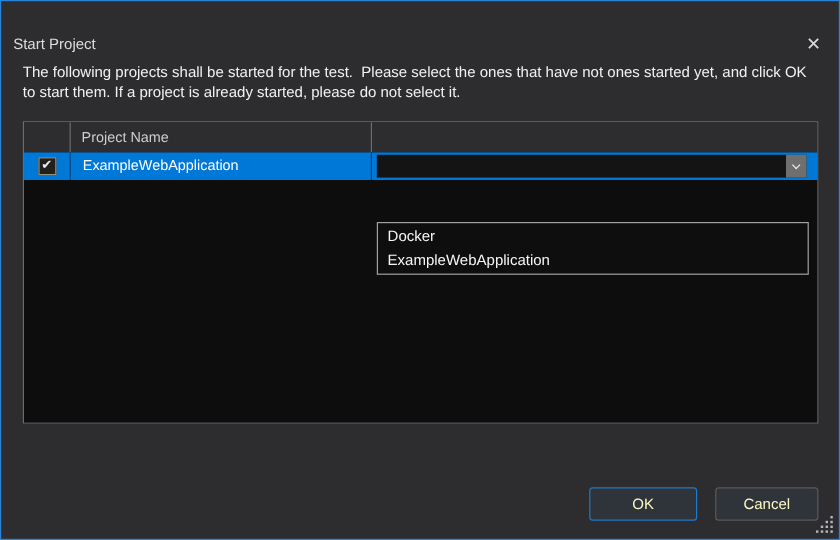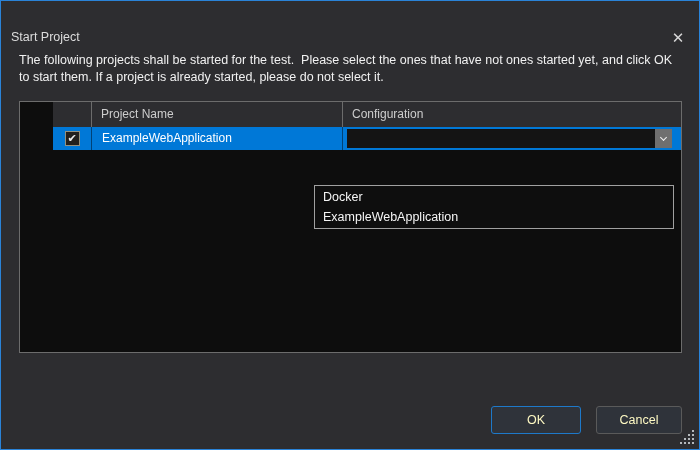--- a/index.html
+++ b/index.html
@@ -29,21 +29,21 @@
   }
   .instructions{
     position:absolute;left:18px;top:51px;width:664px;
     font-size:12.5px;line-height:17px;color:var(--body-text);
     white-space:pre-wrap;
   }
   .grid{
     position:absolute;left:18px;top:100px;width:663px;height:252px;
     border:1px solid var(--grid-border);
     background:var(--grid-bg);
-    display:flex;flex-direction:column;padding-left:33px;
+    display:flex;flex-direction:column;
   }
   .grid-header{
     display:flex;height:25px;background:var(--dialog-bg);flex:0 0 25px;
   }
   .grid-header .hcell{
     font-size:12px;color:var(--header-text);line-height:25px;
     padding-left:9px;border-right:1px solid var(--grid-border);
   }
   .hcell.c0{width:39px;padding-left:0;}
   .hcell.c1{width:251px;}
@@ -105,21 +105,20 @@
     <span class="title">Start Project</span>
     <span class="close">✕</span>
   </div>
 
   <div class="instructions">The following projects shall be started for the test.  Please select the ones that have not ones started yet, and click OK to start them. If a project is already started, please do not select it.</div>
 
   <div class="grid">
     <div class="grid-header">
       <div class="hcell c0"></div>
       <div class="hcell c1">Project Name</div>
-      <div class="hcell c2">Configuration</div>
     </div>
 
     <div class="grid-row">
       <div class="cell c0">
         <span class="checkbox">✔</span>
       </div>
       <div class="cell c1">ExampleWebApplication</div>
       <div class="cell c2">
         <div class="combobox">
           <span class="combo-value"></span>

